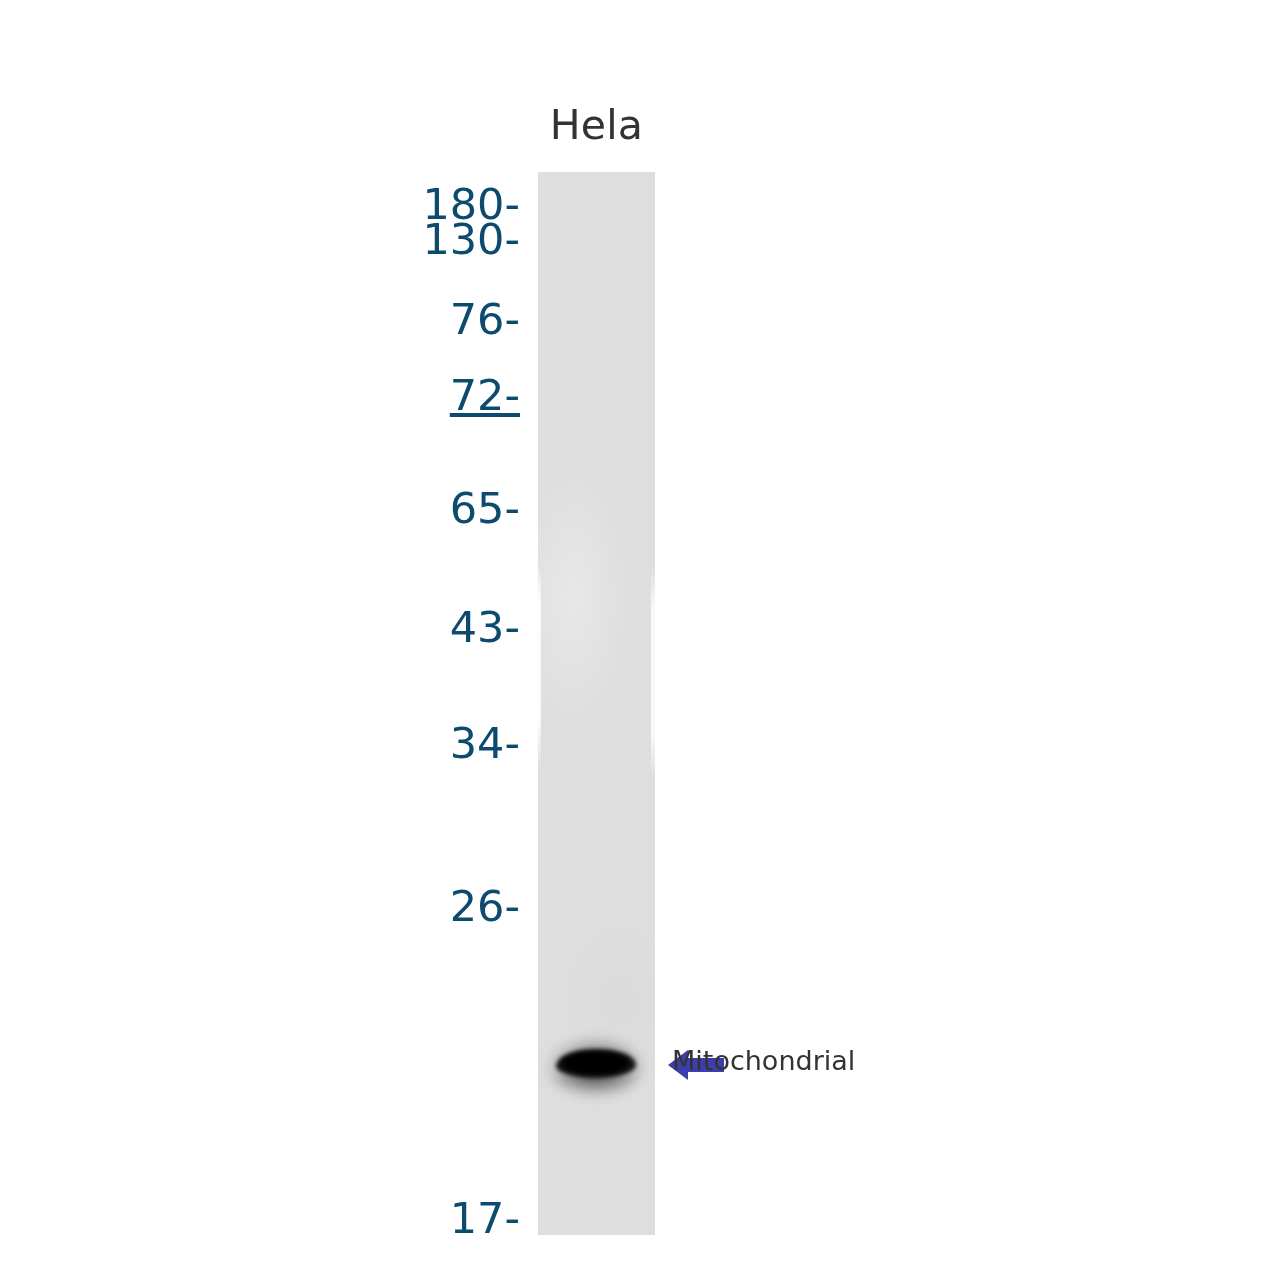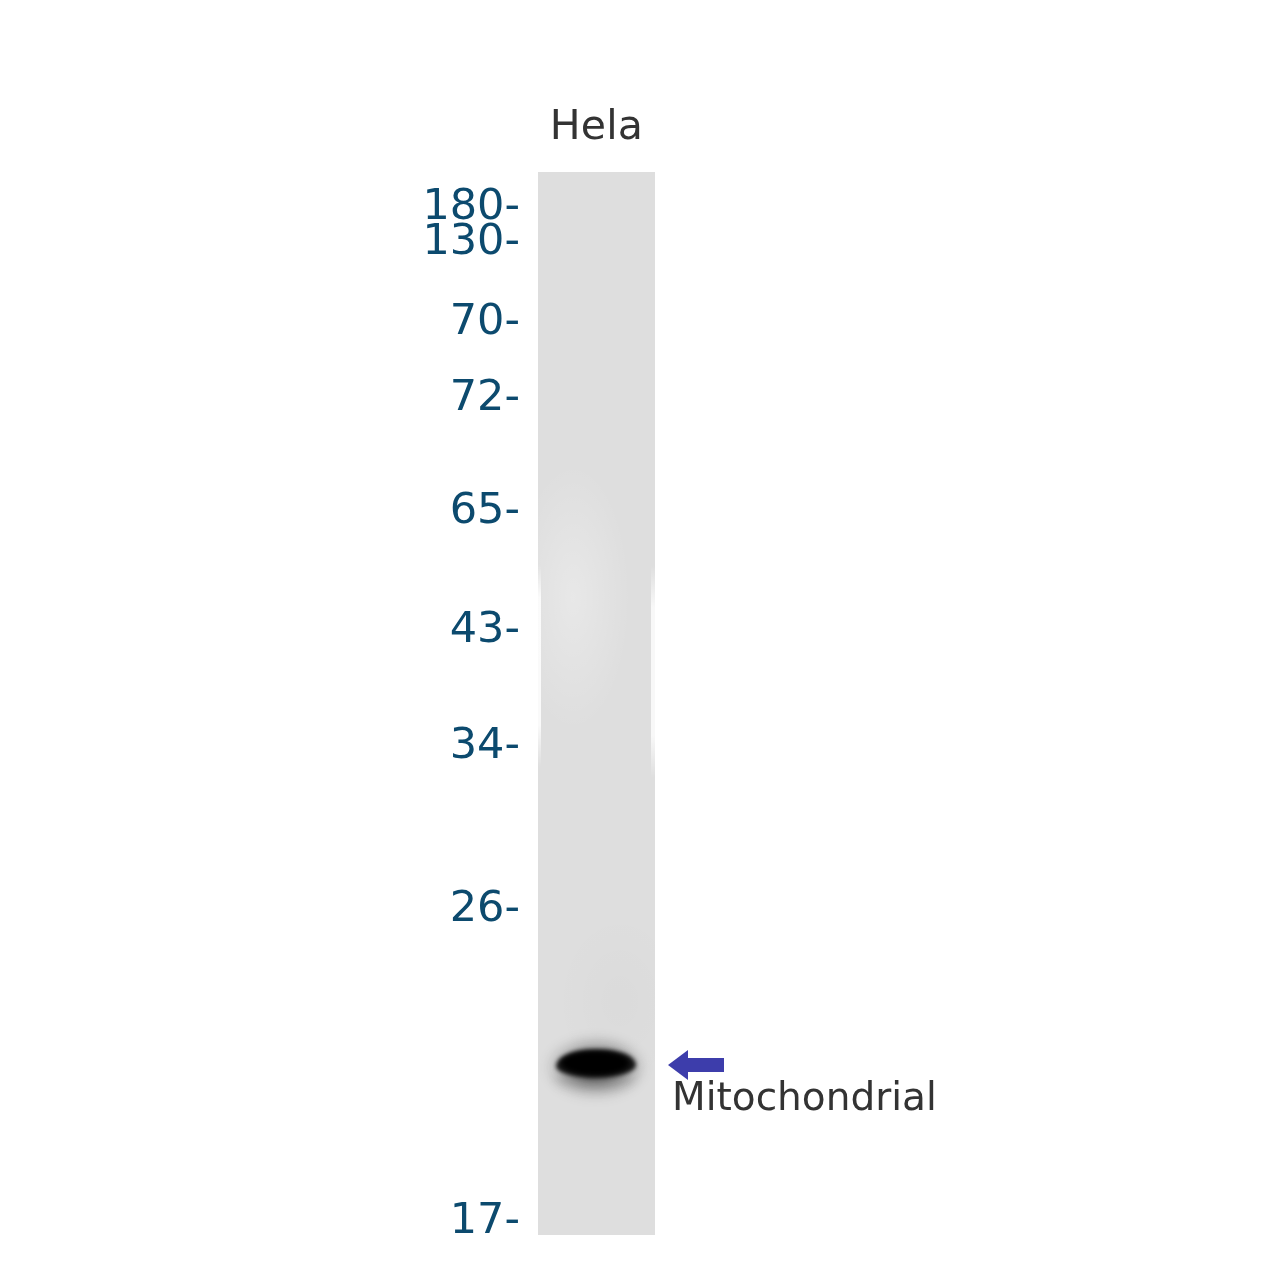--- a/index.html
+++ b/index.html
@@ -150,22 +150,22 @@
     left: 668px;
     top: 1046px;
     width: 56px;
     height: 38px;
   }
 
   
   #annotation {
     position: absolute;
     left: 672px;
-    top: 1070px;
-    font-size: 39px;
+    top: 1042px;
+    font-size: 27px;
     line-height: 1.38;
     color: #333333;
     white-space: nowrap;
   }
   #annotation .line { display: block; }
 </style>
 </head>
 <body>
 
 <div id="figure">
@@ -173,22 +173,22 @@
   <div id="sample-label">Hela</div>
 
   <div id="lane">
     <div class="sheen"></div>
     <div class="edge-left"></div>
     <div class="edge-right"></div>
   </div>
 
   <div class="mw-label" style="top:183px;">180-</div>
   <div class="mw-label" style="top:218px;">130-</div>
-  <div class="mw-label" style="top:298px;">70-</div>
-  <div class="mw-label" style="top:374px;">72-</div>
+  <div class="mw-label" style="top:298px;">76-</div>
+  <div class="mw-label" style="top:374px;text-decoration:underline;">72-</div>
   <div class="mw-label" style="top:487px;">65-</div>
   <div class="mw-label" style="top:606px;">43-</div>
   <div class="mw-label" style="top:722px;">34-</div>
   <div class="mw-label" style="top:885px;margin-left:44px;">26-</div>
   <div class="mw-label" style="top:1197px;">17-</div>
 
   <div id="band-wrap">
     <div id="band-halo"></div>
     <div id="band-smear"></div>
     <div id="band-core"></div>

